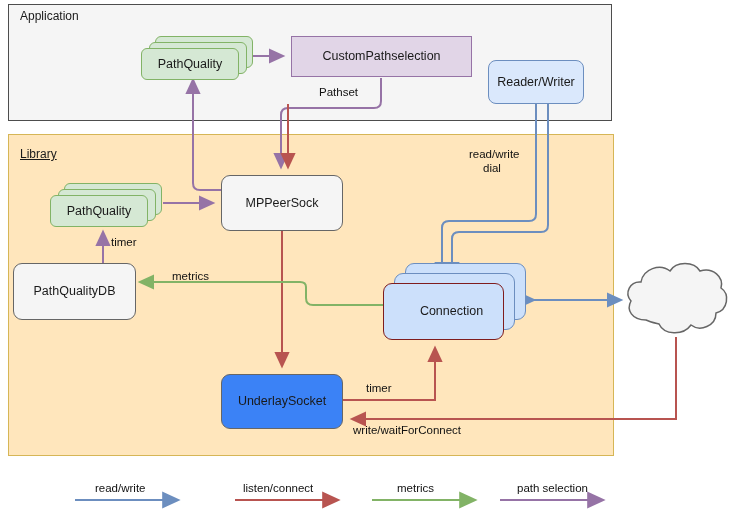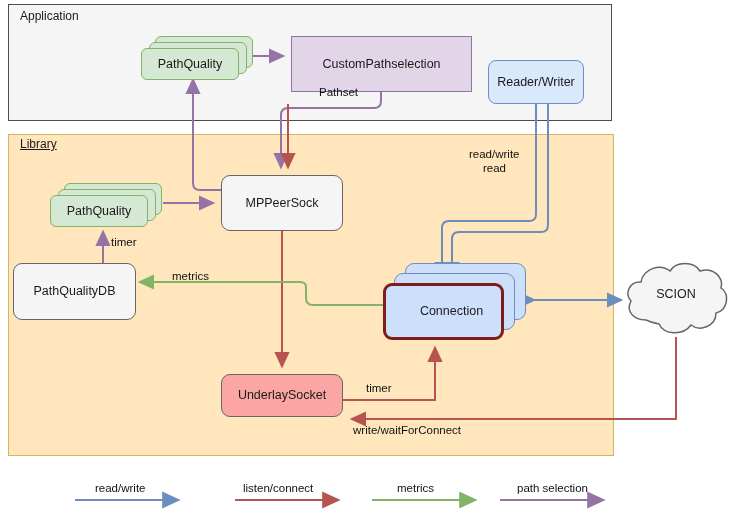--- a/index.html
+++ b/index.html
@@ -16,21 +16,21 @@
 </style>
 </head>
 <body>
 
 <div id="canvas">
 
   <div class="node" style="left:8px;top:4px;width:604px;height:117px;background:#f5f5f5;border:1.5px solid #4d4d4d;"></div>
   <div class="container-label" style="left:20px;top:9px;">Application</div>
 
   <div class="node" style="left:8px;top:134px;width:606px;height:322px;background:#ffe6bc;border:1.5px solid #d6b656;"></div>
-  <div class="container-label" style="left:20px;top:137px;text-decoration:underline;">Library</div>
+  <div class="container-label" style="left:20px;top:147px;text-decoration:underline;">Library</div>
 
   <svg class="layer" viewBox="0 0 735 519">
     <defs>
       <marker id="ah-purple" markerWidth="9" markerHeight="9" refX="7.2" refY="4.5" orient="auto">
         <path d="M0,0.6 L8.4,4.5 L0,8.4 z" fill="#9673a6"></path>
       </marker>
       <marker id="ah-red" markerWidth="9" markerHeight="9" refX="7.2" refY="4.5" orient="auto">
         <path d="M0,0.6 L8.4,4.5 L0,8.4 z" fill="#b85450"></path>
       </marker>
       <marker id="ah-green" markerWidth="9" markerHeight="9" refX="7.2" refY="4.5" orient="auto">
@@ -70,21 +70,21 @@
   </svg>
 
   <div style="position:absolute;left:141px;top:36px;width:115px;height:46px;">
     <div class="stack-layer" style="left:14px;top:0px;width:98px;height:32px;background:#d5e8d4;border:1px solid #82b366;border-radius:6px;"></div>
     <div class="stack-layer" style="left:8px;top:6px;width:98px;height:32px;background:#d5e8d4;border:1px solid #82b366;border-radius:6px;"></div>
     <div class="node" style="left:0px;top:12px;width:98px;height:32px;background:#d5e8d4;border:1px solid #82b366;border-radius:6px;">
       <span>PathQuality</span>
     </div>
   </div>
 
-  <div class="node" style="left:291px;top:36px;width:181px;height:56px;background:#e1d5e7;border:1.5px solid #9673a6;">
+  <div class="node" style="left:291px;top:36px;width:181px;height:41px;background:#e1d5e7;border:1.5px solid #9673a6;">
     <span>CustomPathselection</span>
   </div>
 
   <div class="node" style="left:488px;top:36px;width:96px;height:44px;background:#dae8fc;border:1.5px solid #6c8ebf;border-radius:8px;margin-top:24px;">
     <span>Reader/Writer</span>
   </div>
 
   <div style="position:absolute;left:50px;top:183px;width:115px;height:46px;">
     <div class="stack-layer" style="left:14px;top:0px;width:98px;height:32px;background:#d5e8d4;border:1px solid #82b366;border-radius:6px;"></div>
     <div class="stack-layer" style="left:8px;top:6px;width:98px;height:32px;background:#d5e8d4;border:1px solid #82b366;border-radius:6px;"></div>
@@ -97,43 +97,40 @@
     <span>PathQualityDB</span>
   </div>
 
   <div class="node" style="left:221px;top:175px;width:122px;height:56px;background:#f5f5f5;border:1.5px solid #666666;border-radius:9px;">
     <span>MPPeerSock</span>
   </div>
 
   <div style="position:absolute;left:383px;top:263px;width:145px;height:78px;">
     <div class="stack-layer" style="left:22px;top:0px;width:121px;height:57px;background:#cce0fb;border:1px solid #6c8ebf;border-radius:9px;"></div>
     <div class="stack-layer" style="left:11px;top:10px;width:121px;height:57px;background:#cce0fb;border:1px solid #6c8ebf;border-radius:9px;"></div>
-    <div class="node" style="left:0px;top:20px;width:121px;height:57px;background:#cce0fb;border:3px solid #7f1d1d;border-radius:9px;padding-left:16px;">
+    <div class="node" style="left:0px;top:20px;width:121px;height:57px;background:#cce0fb;border:1px solid #7f1d1d;border-radius:9px;padding-left:16px;">
       <span>Connection</span>
     </div>
   </div>
 
-  <div class="node" style="left:221px;top:374px;width:122px;height:43px;background:#fca5a5;border:1.5px solid #666666;border-radius:9px;">
+  <div class="node" style="left:221px;top:374px;width:122px;height:55px;background:#3b82f6;border:1.5px solid #666666;border-radius:9px;">
     <span>UnderlaySocket</span>
   </div>
 
   <svg style="position:absolute;left:622px;top:258px;width:108px;height:84px;" viewBox="0 0 108 84">
     <path d="M24,62 C10,62 4,52 9,43 C2,35 8,23 19,24 C21,11 38,5 48,13
              C54,3 72,3 78,13 C91,9 102,19 99,30 C108,36 106,52 94,55
              C94,68 78,74 69,67 C61,78 42,77 37,66 C33,65 28,64 24,62 Z" fill="#f5f5f5" stroke="#666666" stroke-width="1.5"></path>
   </svg>
-  <div class="node" style="left:622px;top:283px;width:108px;height:22px;">
-    <span>SCION</span>
-  </div>
 
   <div class="edge-label" style="left:319px;top:86px;">Pathset</div>
   <div class="edge-label" style="left:111px;top:236px;">timer</div>
   <div class="edge-label" style="left:172px;top:270px;">metrics</div>
   <div class="edge-label" style="left:469px;top:148px;">read/write</div>
-  <div class="edge-label" style="left:483px;top:162px;">read</div>
+  <div class="edge-label" style="left:483px;top:162px;">dial</div>
   <div class="edge-label" style="left:366px;top:382px;">timer</div>
   <div class="edge-label" style="left:353px;top:424px;">write/waitForConnect</div>
 
   <svg class="layer" viewBox="0 0 735 519">
     <g fill="none" stroke-width="2.2">
       <path d="M75,500 L178,500" stroke="#6c8ebf" marker-end="url(#ah-blue)"></path>
       <path d="M235,500 L338,500" stroke="#b85450" marker-end="url(#ah-red)"></path>
       <path d="M372,500 L475,500" stroke="#82b366" marker-end="url(#ah-green)"></path>
       <path d="M500,500 L603,500" stroke="#9673a6" marker-end="url(#ah-purple)"></path>
     </g>

